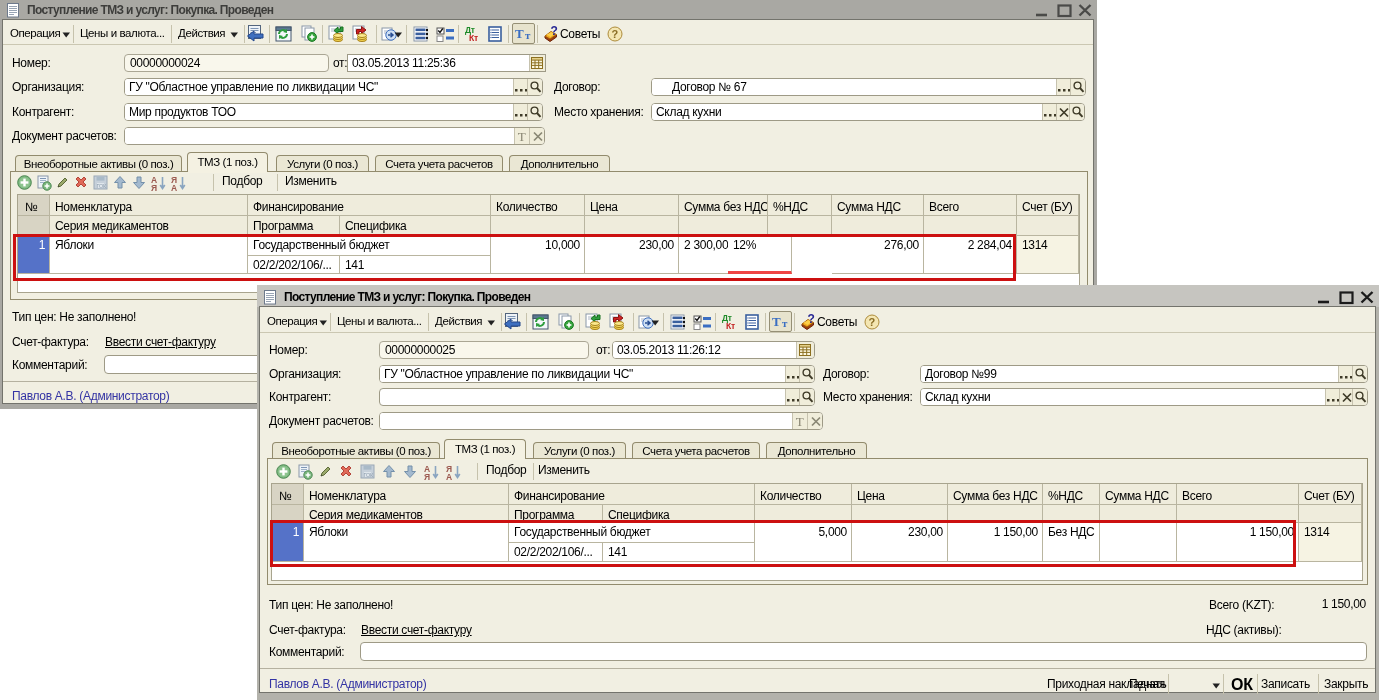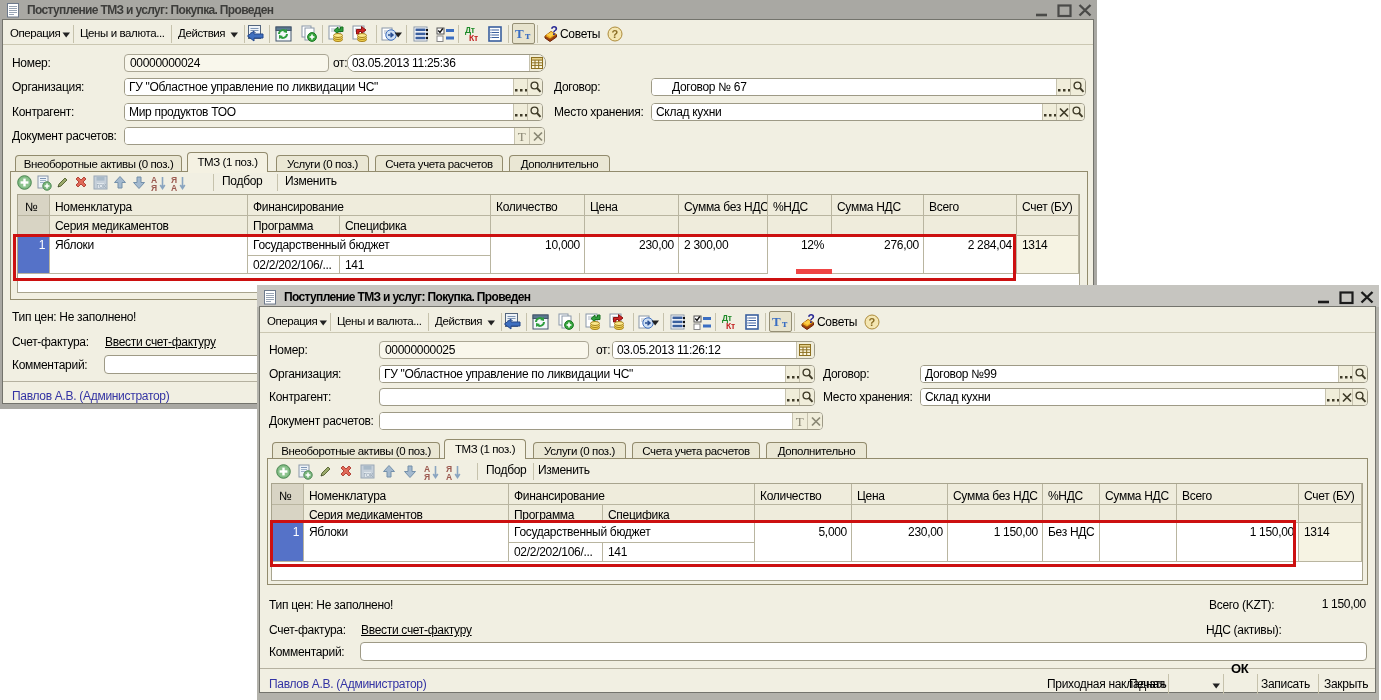--- a/index.html
+++ b/index.html
@@ -180,21 +180,21 @@
       </svg>
       <div class="mnu" style="left:560px;top:27px">Советы</div>
       <svg class="a" style="left:607px;top:26px" width="16" height="16" viewBox="0 0 16 16">
         <circle cx="8" cy="8" r="7" fill="#f4e6b2" stroke="#ad8b3a"></circle>
         <text x="4.6" y="12" font-size="11" font-weight="bold" fill="#8a6d25">?</text>
       </svg>
       <div class="a" style="left:3px;top:44px;width:1090px;height:1px;background:#cbc7b2"></div>
       <div class="lbl" style="left:12px;top:54px;height:18px;line-height:18px;">Номер:</div>
       <div class="a" style="left:124px;top:54px;width:205px;height:18px;border:1px solid #aaa694;border-radius:4px;background:#f9f7ec;box-sizing:border-box;line-height:16px;padding-left:5px;white-space:nowrap">00000000024</div>
       <div class="lbl" style="left:333px;top:54px;height:18px;line-height:18px;">от:</div>
-      <div class="a" style="left:347px;top:54px;width:199px;height:18px;border:1px solid #9e9a86;border-radius:8px;background:#fff;box-sizing:border-box;overflow:hidden">
+      <div class="a" style="left:347px;top:54px;width:199px;height:18px;border:1px solid #9e9a86;border-radius:0;background:#fff;box-sizing:border-box;overflow:hidden">
         <div class="a" style="left:0;top:0;width:181px;height:16px;line-height:16px;background:#fff;padding-left:4px;white-space:nowrap">03.05.2013 11:25:36</div>
         <div class="a" style="left:181px;top:0;width:16px;height:16px;background:#f0edda;border-left:1px solid #c6c2ae"></div>
         <div class="a" style="left:181px;top:0;width:16px;height:16px;box-sizing:border-box">
           <svg class="a" style="left:2px;top:2px" width="13" height="13" viewBox="0 0 13 13">
             <rect x="0.5" y="0.5" width="11" height="11" fill="#fbf7e0" stroke="#8c6f20"></rect>
             <rect x="0.5" y="0.5" width="11" height="2.6" fill="#e4d089" stroke="#8c6f20"></rect>
             <g stroke="#8c6f20">
               <line x1="0.5" y1="5.8" x2="11.5" y2="5.8"></line>
               <line x1="0.5" y1="8.4" x2="11.5" y2="8.4"></line>
               <line x1="4" y1="3.1" x2="4" y2="11.5"></line>
@@ -381,21 +381,21 @@
       <div class="hcell" style="left:924px;top:216px;width:93px;height:20px;z-index:2;padding-top:3px;"></div>
       <div class="hcell" style="left:1017px;top:216px;width:62px;height:20px;z-index:2;padding-top:3px;"></div>
       <div class="dcell" style="left:18px;top:236px;width:32px;height:38px;z-index:2;background:#5572c8;color:#fff;text-align:right;border-bottom:1px solid #b9b5a0">1</div>
       <div class="dcell" style="left:50px;top:236px;width:198px;height:38px;z-index:2;border-bottom:1px solid #b9b5a0">Яблоки</div>
       <div class="dcell" style="left:248px;top:236px;width:243px;height:20px;z-index:2;border-bottom:1px solid #b9b5a0">Государственный бюджет</div>
       <div class="dcell" style="left:248px;top:256px;width:92px;height:18px;z-index:2;border-bottom:1px solid #b9b5a0">02/2/202/106/...</div>
       <div class="dcell" style="left:340px;top:256px;width:151px;height:18px;z-index:2;border-bottom:1px solid #b9b5a0">141</div>
       <div class="dcell" style="left:491px;top:236px;width:94px;height:38px;z-index:2;text-align:right;border-bottom:1px solid #b9b5a0">10,000</div>
       <div class="dcell" style="left:585px;top:236px;width:94px;height:38px;z-index:2;text-align:right;border-bottom:1px solid #b9b5a0">230,00</div>
       <div class="dcell" style="left:679px;top:236px;width:89px;height:38px;z-index:2;border-bottom:1px solid #b9b5a0">2 300,00</div>
-      <div class="dcell" style="left:796px;top:236px;width:64px;height:38px;z-index:2;border-bottom:5px solid #ef4444">12%</div>
+      <div class="dcell" style="left:728px;top:236px;width:64px;height:38px;z-index:2;border-bottom:3px solid #ef4444">12%</div>
       <div class="dcell" style="left:832px;top:236px;width:92px;height:38px;z-index:2;text-align:right;border-bottom:1px solid #b9b5a0">276,00</div>
       <div class="dcell" style="left:924px;top:236px;width:93px;height:38px;z-index:2;text-align:right;border-bottom:1px solid #b9b5a0">2 284,04</div>
       <div class="dcell" style="left:1017px;top:236px;width:62px;height:38px;z-index:2;background:#f6f3e3;border-bottom:1px solid #b9b5a0">1314</div>
       <div class="redbox" style="left:13px;top:234px;width:997px;height:41px"></div>
       <div class="lbl" style="left:12px;top:310px">Тип цен: Не заполнено!</div>
       <div class="lbl" style="left:12px;top:335px">Счет-фактура:</div>
       <div class="lbl" style="left:105px;top:335px;text-decoration:underline">Ввести счет-фактуру</div>
       <div class="lbl" style="left:12px;top:358px">Комментарий:</div>
       <div class="fld " style="left:104px;top:355px;width:420px;height:19px;line-height:17px"></div>
       <div class="a" style="left:3px;top:381px;width:1090px;height:1px;background:#b5b1a0"></div>
@@ -776,19 +776,19 @@
       <div class="lbl" style="left:949px;top:338px">НДС (активы):</div>
       <div class="a" style="left:3px;top:383px;width:1115px;height:1px;background:#b5b1a0"></div>
       <div class="stat" style="left:12px;top:392px">Павлов А.В. (Администратор)</div>
       <div class="mnu" style="left:790px;top:392px">Приходная накладная</div>
       <div class="vsep" style="left:911px;top:389px;height:20px"></div>
       <div class="mnu" style="left:872px;top:392px">Печать</div>
       <svg class="a" style="left:955px;top:398px" width="9" height="6" viewBox="0 0 9 6">
         <path d="M0.5 0.5 L8 0.5 L4.2 5.5 Z" fill="#222"></path>
       </svg>
       <div class="vsep" style="left:966px;top:389px;height:20px"></div>
-      <div class="mnu" style="left:974px;top:376px;font-weight:bold;font-size:13px">ОК</div>
+      <div class="mnu" style="left:974px;top:391px;font-weight:bold;font-size:16px">ОК</div>
       <div class="vsep" style="left:1000px;top:389px;height:20px"></div>
       <div class="mnu" style="left:1004px;top:392px">Записать</div>
       <div class="vsep" style="left:1061px;top:389px;height:20px"></div>
       <div class="mnu" style="left:1067px;top:392px">Закрыть</div>
     </div>
   </div>
 
 </body></html>

